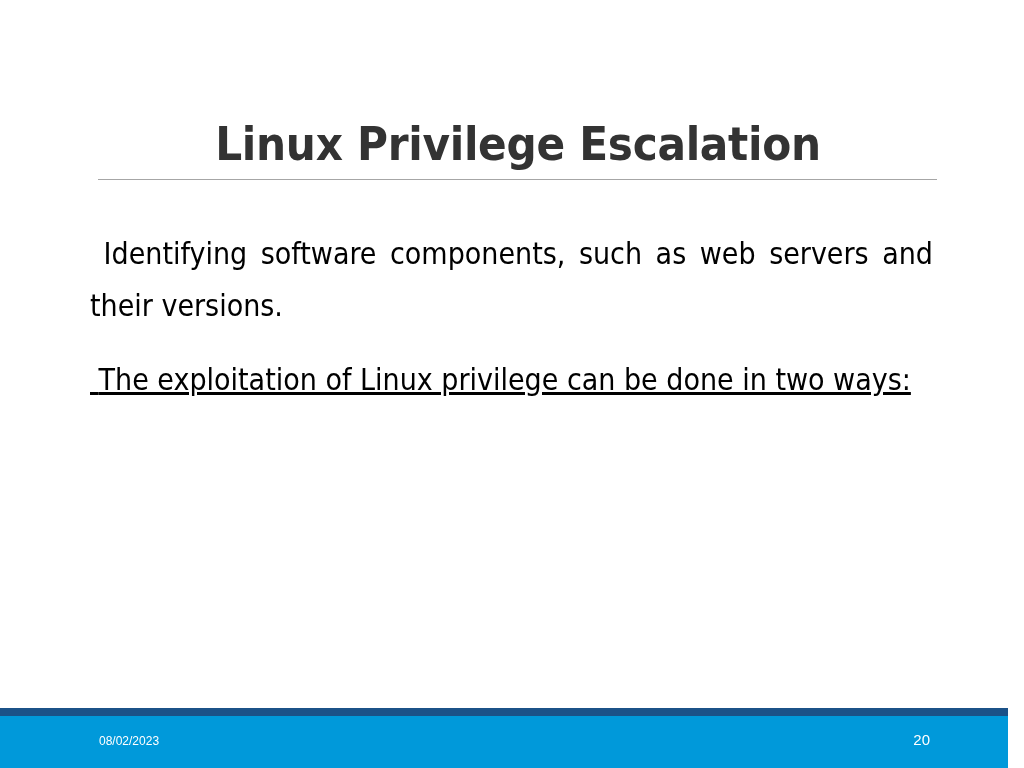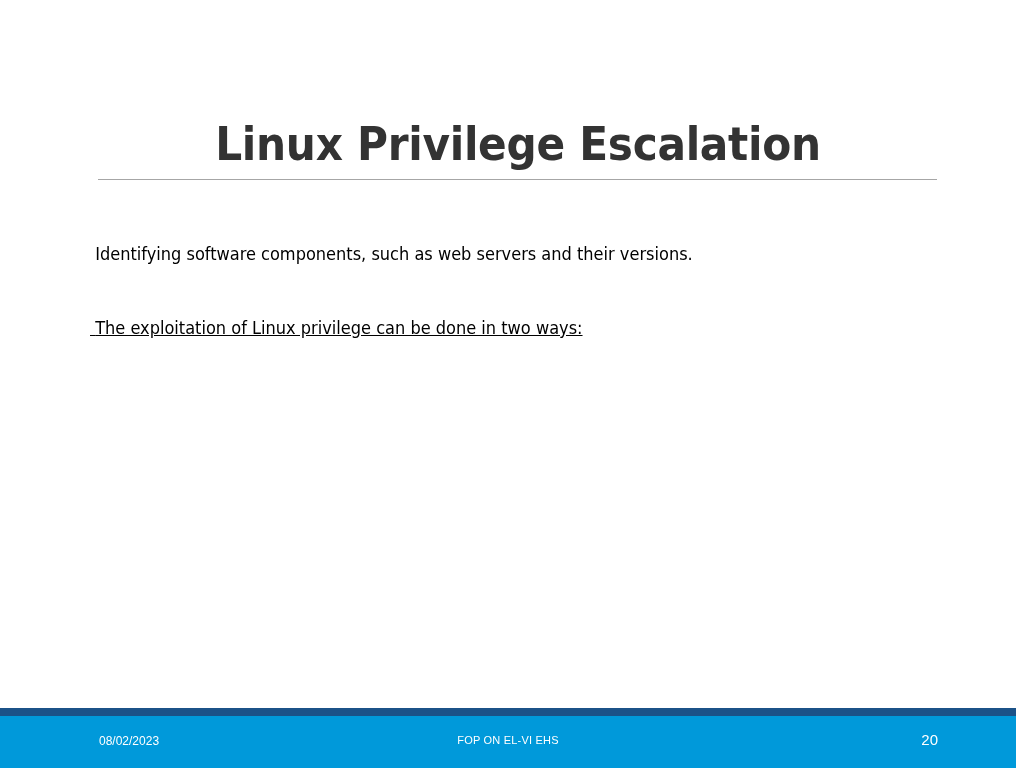--- a/index.html
+++ b/index.html
@@ -50,40 +50,40 @@
   
   .body-block {
     position: absolute;
     left: 90px;
     top: 228px;
     width: 851px;
   }
   .body-para {
     font-family: "DejaVu Sans Condensed", "Liberation Sans Narrow", "Liberation Sans", sans-serif;
     font-stretch: condensed;
-    font-size: 18px;
+    font-size: 30px;
     color: #000000;
     line-height: 52px;
     margin: 0 8px 22px 0;
     text-align: justify;
     white-space: pre-wrap;
   }
   .body-para.last {
     margin-bottom: 0;
   }
   .body-para.no-justify {
     text-align: left;
     text-decoration: underline;
   }
 
   
   .footer {
     position: absolute;
     left: 0;
-    right: 8px;
+    right: 16px;
     bottom: 0;
     height: 60px;
   }
   .footer-topstrip {
     position: absolute;
     left: 0;
     right: 0;
     top: 0;
     height: 8px;
     background: #1b5288;
@@ -137,17 +137,16 @@
 
   <div class="body-block">
     <p class="body-para"> Identifying software components, such as web servers and their versions.</p>
     <p class="body-para no-justify"> The exploitation of Linux privilege can be done in two ways:</p>
   </div>
 
   <div class="footer">
     <div class="footer-topstrip"></div>
     <div class="footer-band"></div>
     <div class="footer-date">08/02/2023</div>
-    <div class="footer-center">FOP ON EL-VI EHS</div>
     <div class="footer-pagenum">20</div>
   </div>
 
 </div>
 
 </body></html>

